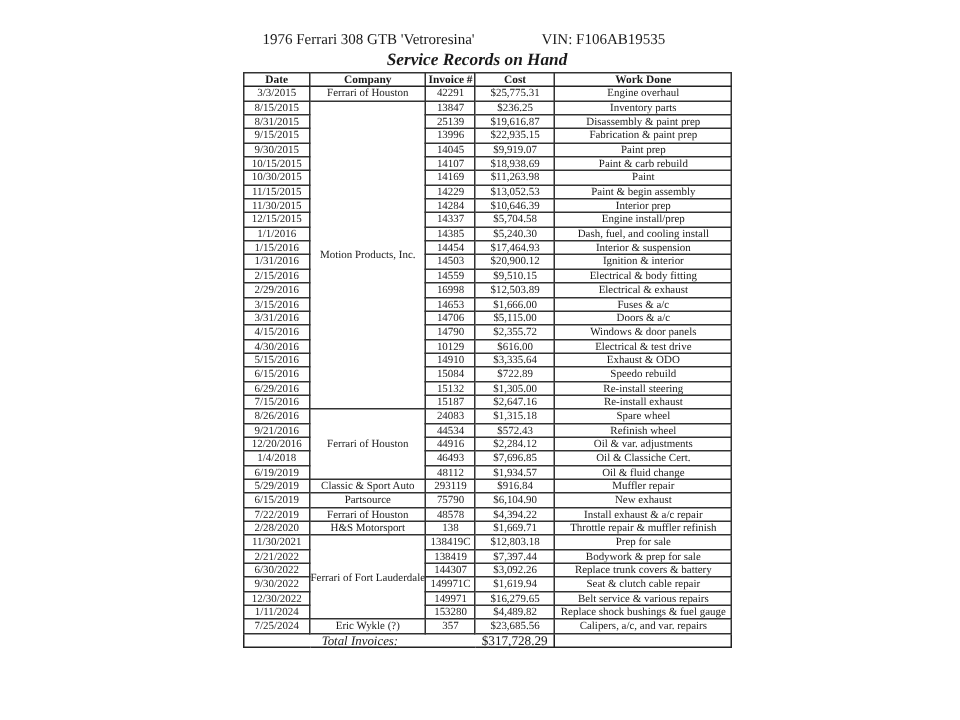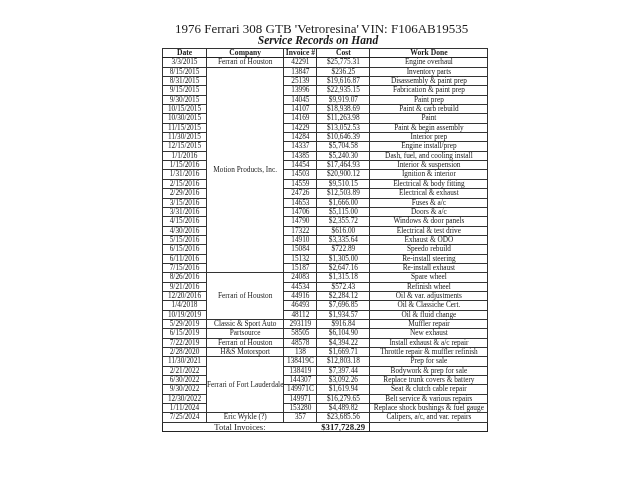--- a/index.html
+++ b/index.html
@@ -1,36 +1,36 @@
 <!DOCTYPE html>
 <html><head>
 <meta charset="utf-8">
 <style>
   html, body { margin:0; padding:0; background:#ffffff; }
   body { width:640px; height:480px; position:relative; overflow:hidden;
          font-family:"Liberation Serif", "DejaVu Serif", serif; color:#1a1a1a; }
-  .hdr-line { position:absolute; top:21px; left:0; width:640px; height:12px; font-size:13px; }
+  .hdr-line { position:absolute; top:21px; left:0; width:640px; height:12px; font-size:10px; }
   .hdr-line .car { position:absolute; left:175px; }
   .hdr-line .vin { position:absolute; left:361px;text-align:right; }
   .title { position:absolute; top:34px; left:0; width:636px; text-align:center;
            font-size:11.5px; font-weight:bold; font-style:italic; }
   table.records { position:absolute; top:48px; left:162px; border-collapse:collapse;
                   font-size:7.3px; table-layout:fixed; }
   table.records th, table.records td { border:0.8px solid #333; padding:0; height:8.35px;
        line-height:8.35px; text-align:center; white-space:nowrap; overflow:hidden; }
   table.records { border:1.6px solid #222; }
   table.records th { font-weight:bold; font-size:7.6px; border-bottom:1.6px solid #222; }
   td.date { }
   td.company { vertical-align:middle; white-space:normal; line-height:9px;margin-top:40px; }
   col.c-date { width:44px; } col.c-company { width:68px; } col.c-inv { width:33px; }
   col.c-cost { width:53px; } col.c-work { width:118px; }
   tr.total-row td { border:none; }
-  td.total-label { text-align:right; padding-right:5px; font-size:8.6px;
+  td.total-label { font-style:italic; text-align:right; padding-right:5px; font-size:8.6px;
                    border-left:1.6px solid #222 !important; border-bottom:1.6px solid #222 !important; }
-  td.total-value { font-weight:bold; font-size:8.8px; border-right:1.6px solid #222 !important;
+  td.total-value { font-weight:normal; font-size:8.8px; border-right:1.6px solid #222 !important;
                    border-bottom:1.6px solid #222 !important; }
 </style>
 </head>
 <body>
 
 <div class="hdr-line">
   <span class="car">1976 Ferrari 308 GTB 'Vetroresina'</span>
   <span class="vin">VIN: F106AB19535</span>
 </div>
 <div class="title">Service Records on Hand</div>
@@ -134,21 +134,21 @@
         <td>Ignition &amp; interior</td>
       </tr>
       <tr>
         <td class="date">2/15/2016</td>
         <td>14559</td>
         <td>$9,510.15</td>
         <td>Electrical &amp; body fitting</td>
       </tr>
       <tr>
         <td class="date">2/29/2016</td>
-        <td>24726</td>
+        <td>16998</td>
         <td>$12,503.89</td>
         <td>Electrical &amp; exhaust</td>
       </tr>
       <tr>
         <td class="date">3/15/2016</td>
         <td>14653</td>
         <td>$1,666.00</td>
         <td>Fuses &amp; a/c</td>
       </tr>
       <tr>
@@ -158,38 +158,38 @@
         <td>Doors &amp; a/c</td>
       </tr>
       <tr>
         <td class="date">4/15/2016</td>
         <td>14790</td>
         <td>$2,355.72</td>
         <td>Windows &amp; door panels</td>
       </tr>
       <tr>
         <td class="date">4/30/2016</td>
-        <td>17322</td>
+        <td>10129</td>
         <td>$616.00</td>
         <td>Electrical &amp; test drive</td>
       </tr>
       <tr>
         <td class="date">5/15/2016</td>
         <td>14910</td>
         <td>$3,335.64</td>
         <td>Exhaust &amp; ODO</td>
       </tr>
       <tr>
         <td class="date">6/15/2016</td>
         <td>15084</td>
         <td>$722.89</td>
         <td>Speedo rebuild</td>
       </tr>
       <tr>
-        <td class="date">6/11/2016</td>
+        <td class="date">6/29/2016</td>
         <td>15132</td>
         <td>$1,305.00</td>
         <td>Re-install steering</td>
       </tr>
       <tr>
         <td class="date">7/15/2016</td>
         <td>15187</td>
         <td>$2,647.16</td>
         <td>Re-install exhaust</td>
       </tr>
@@ -212,36 +212,36 @@
         <td>$2,284.12</td>
         <td>Oil &amp; var. adjustments</td>
       </tr>
       <tr>
         <td class="date">1/4/2018</td>
         <td>46493</td>
         <td>$7,696.85</td>
         <td>Oil &amp; Classiche Cert.</td>
       </tr>
       <tr>
-        <td class="date">10/19/2019</td>
+        <td class="date">6/19/2019</td>
         <td>48112</td>
         <td>$1,934.57</td>
         <td>Oil &amp; fluid change</td>
       </tr>
       <tr>
         <td class="date">5/29/2019</td>
         <td class="company" rowspan="1">Classic &amp; Sport Auto</td>
         <td>293119</td>
         <td>$916.84</td>
         <td>Muffler repair</td>
       </tr>
       <tr>
         <td class="date">6/15/2019</td>
         <td class="company" rowspan="1">Partsource</td>
-        <td>58505</td>
+        <td>75790</td>
         <td>$6,104.90</td>
         <td>New exhaust</td>
       </tr>
       <tr>
         <td class="date">7/22/2019</td>
         <td class="company" rowspan="1">Ferrari of Houston</td>
         <td>48578</td>
         <td>$4,394.22</td>
         <td>Install exhaust &amp; a/c repair</td>
       </tr>

